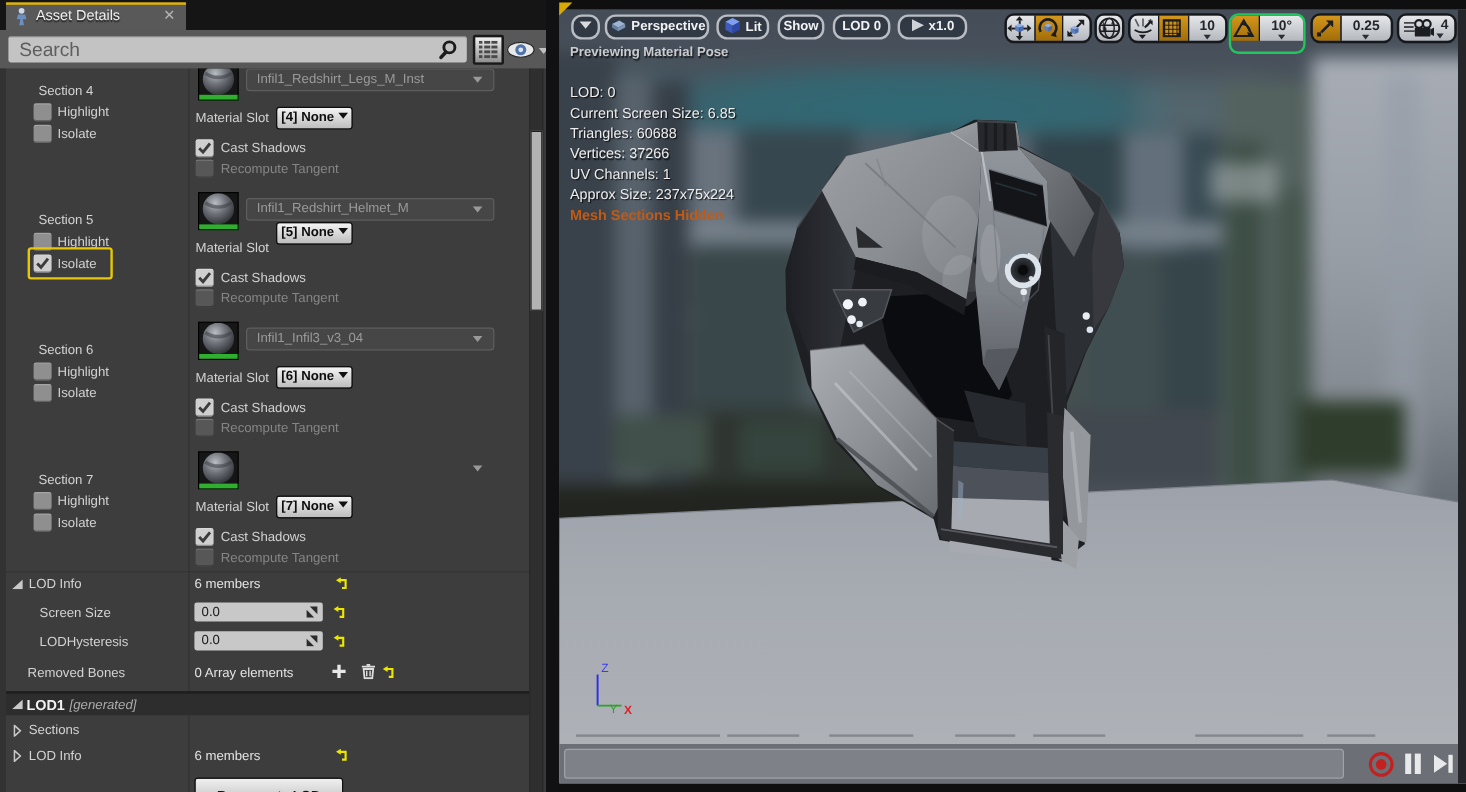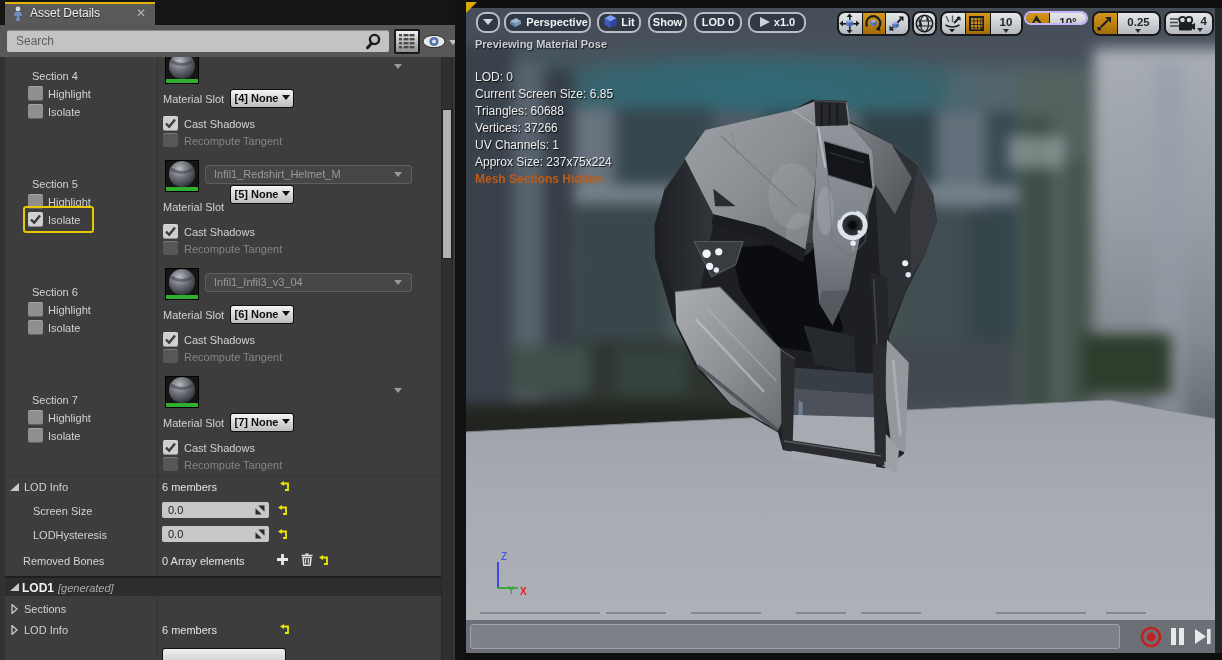--- a/index.html
+++ b/index.html
@@ -26,21 +26,21 @@
 <div class="ab" style="left:5px;top:2px;width:150px;height:23px;background:#595959;border-top:2px solid #e2b300"></div>
 <svg class="ab" style="left:12px;top:6px" width="13" height="16" viewBox="0 0 13 16">
       <circle cx="6" cy="3" r="2.4" fill="#cfd8e8"></circle>
       <path d="M3 6 L9 6 L10 10 L7 10 L8 15 L4 15 L5 10 L2 10 Z" fill="#6d8fc0"></path>
     </svg>
 <div class="ab" style="left:30px;top:6px;font-size:12px;color:#efefef;text-shadow:0 1px 1px #222">Asset Details</div>
 <div class="ab" style="left:136px;top:6px;font-size:12px;color:#b5b5b5">✕</div>
 
 <div class="ab" style="left:0;top:25px;width:457px;height:32px;background:#585858"></div>
 <div class="ab" style="left:7px;top:30px;width:382px;height:22px;background:#c3c3c3;border-radius:2px;border-top:1px solid #8a8a8a"></div>
-<div class="ab" style="left:16px;top:34px;font-size:12px;color:#5e5e5e">Search</div>
+<div class="ab" style="left:16px;top:34px;font-size:16px;color:#5e5e5e">Search</div>
 <svg class="ab" style="left:365px;top:33px" width="17" height="17" viewBox="0 0 17 17">
       <circle cx="9.5" cy="6.5" r="4.6" fill="none" stroke="#1c1c1c" stroke-width="2.4"></circle>
       <path d="M6.5 10.5 L2.5 14.8" stroke="#1c1c1c" stroke-width="3" stroke-linecap="round"></path>
     </svg>
 <div class="ab" style="left:394px;top:29px;width:26px;height:25px;background:linear-gradient(#f2f2f2,#8f8f8f);border:2px solid #191919;border-radius:2px"></div>
 <svg class="ab" style="left:399px;top:34px" width="16" height="15" viewBox="0 0 16 15">
 <g fill="#4a4a4a">
         <rect x="0" y="0" width="3" height="2.4"></rect>
         <rect x="4.5" y="0" width="5" height="2.4"></rect>
         <rect x="10.5" y="0" width="5" height="2.4"></rect>
@@ -96,20 +96,21 @@
             <stop offset="0%" stop-color="#b9bec5"></stop>
             <stop offset="45%" stop-color="#70747a"></stop>
             <stop offset="100%" stop-color="#282b30"></stop>
           </radialGradient>
         </defs>
         <circle cx="17" cy="14" r="13" fill="url(#sp-5)"></circle>
         <path d="M6 9 Q17 16 28 9" stroke="#3a3e44" stroke-width="3" fill="none" opacity=".55"></path>
         <rect x="0" y="27" width="34" height="5" fill="#2fae2f"></rect>
         <rect x="0.5" y="0.5" width="33" height="31" fill="none" stroke="#000" stroke-width="1"></rect>
       </svg>
+<div class="combo" style="left:205px;top:0px;width:207px">Infil1_Redshirt_Legs_M_Inst</div>
 <div class="car" style="left:394px;top:7px"></div>
 <div class="t11" style="left:163px;top:35px">Material Slot</div>
 <div class="nbtn" style="left:230px;top:32px;width:64px">[4] None <span style="display:inline-block;width:0;height:0;border-left:4px solid transparent;border-right:4px solid transparent;border-top:5px solid #111;vertical-align:2px"></span></div>
 <div class="cb cbc" style="left:163px;top:59px"></div>
 <svg class="ab" style="left:163px;top:59px" width="15" height="15" viewBox="0 0 15 15">
         <path d="M3 7.5 L6.2 10.8 L12 3.6" fill="none" stroke="#3c3c3c" stroke-width="2.4"></path>
       </svg>
 <div class="t11" style="left:184px;top:60px">Cast Shadows</div>
 <div class="cb cbd" style="left:163px;top:76px"></div>
 <div class="t11" style="left:184px;top:77px;color:#858585">Recompute Tangent</div>
@@ -510,21 +511,21 @@
               <rect x="8.4" y="15.2" width="2.6" height="1.1"></rect>
               <rect x="11.8" y="15.2" width="2.6" height="1.1"></rect>
             </g>
           </svg>
         </div>
         <div style="width:31px;height:21px;background:linear-gradient(#e6e8ea,#b4b8be);border-left:1.5px solid #17181b;position:relative">
           <div class="ctxt" style="position:absolute;left:0;top:2px;width:100%">10</div>
           <div class="cdrop"></div>
         </div>
       </div>
-<div class="ab" style="left:558px;top:3px;height:14px;border:2px solid #c4b5fd;border-radius:8px;overflow:hidden;display:flex">
+<div class="ab" style="left:558px;top:3px;height:34px;border:2px solid #22c55e;border-radius:8px;overflow:hidden;display:flex">
         <div style="width:23px;height:21px;background:linear-gradient(#d4971c,#a26d08);position:relative">
           <svg width="21" height="21" viewBox="0 0 21 21" style="position:absolute;left:0;top:0">
             <path d="M10.5 4 L18 17 L3 17 Z" fill="none" stroke="#1c1d20" stroke-width="1.7"></path>
             <path d="M8 7 A 6.5 6.5 0 0 1 15.5 13.5" fill="none" stroke="#1c1d20" stroke-width="1.7"></path>
             <polygon points="13.3,13.5 17.5,15.5 14.5,17.8" fill="#1c1d20"></polygon>
           </svg>
         </div>
         <div style="width:37px;height:21px;background:linear-gradient(#e6e8ea,#b4b8be);border-left:1.5px solid #17181b;position:relative">
           <div class="ctxt" style="position:absolute;left:0;top:2px;width:100%">10°</div>
           <div class="cdrop"></div>

